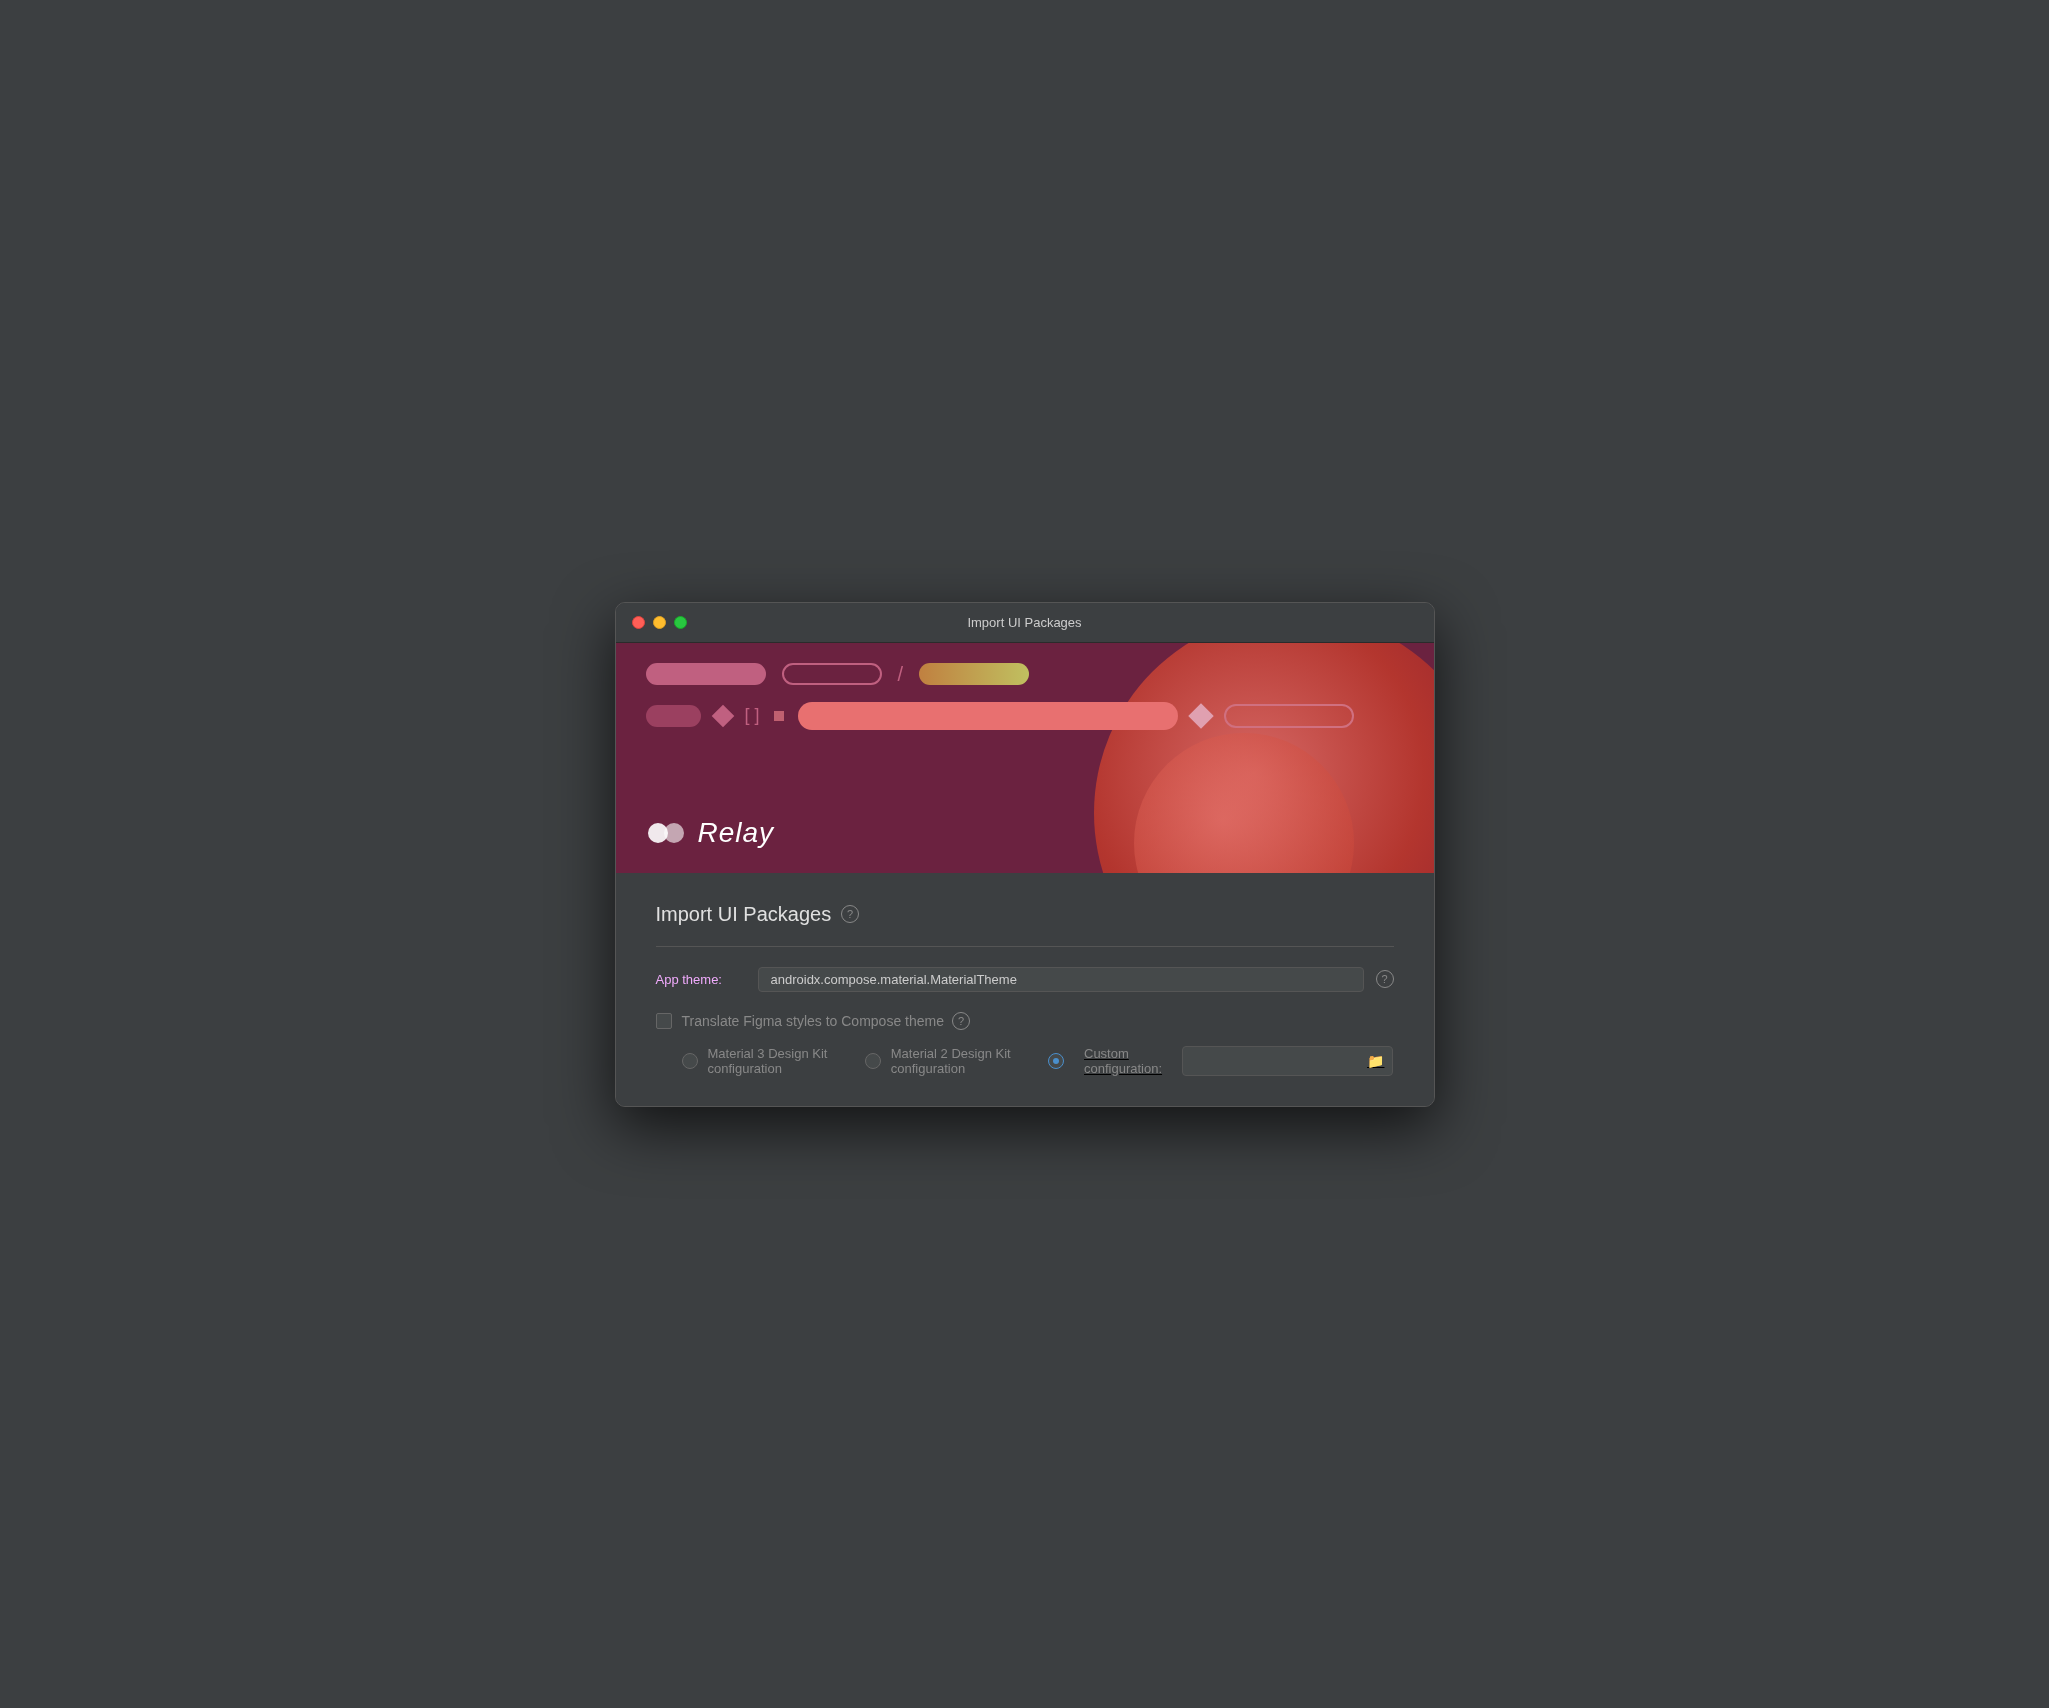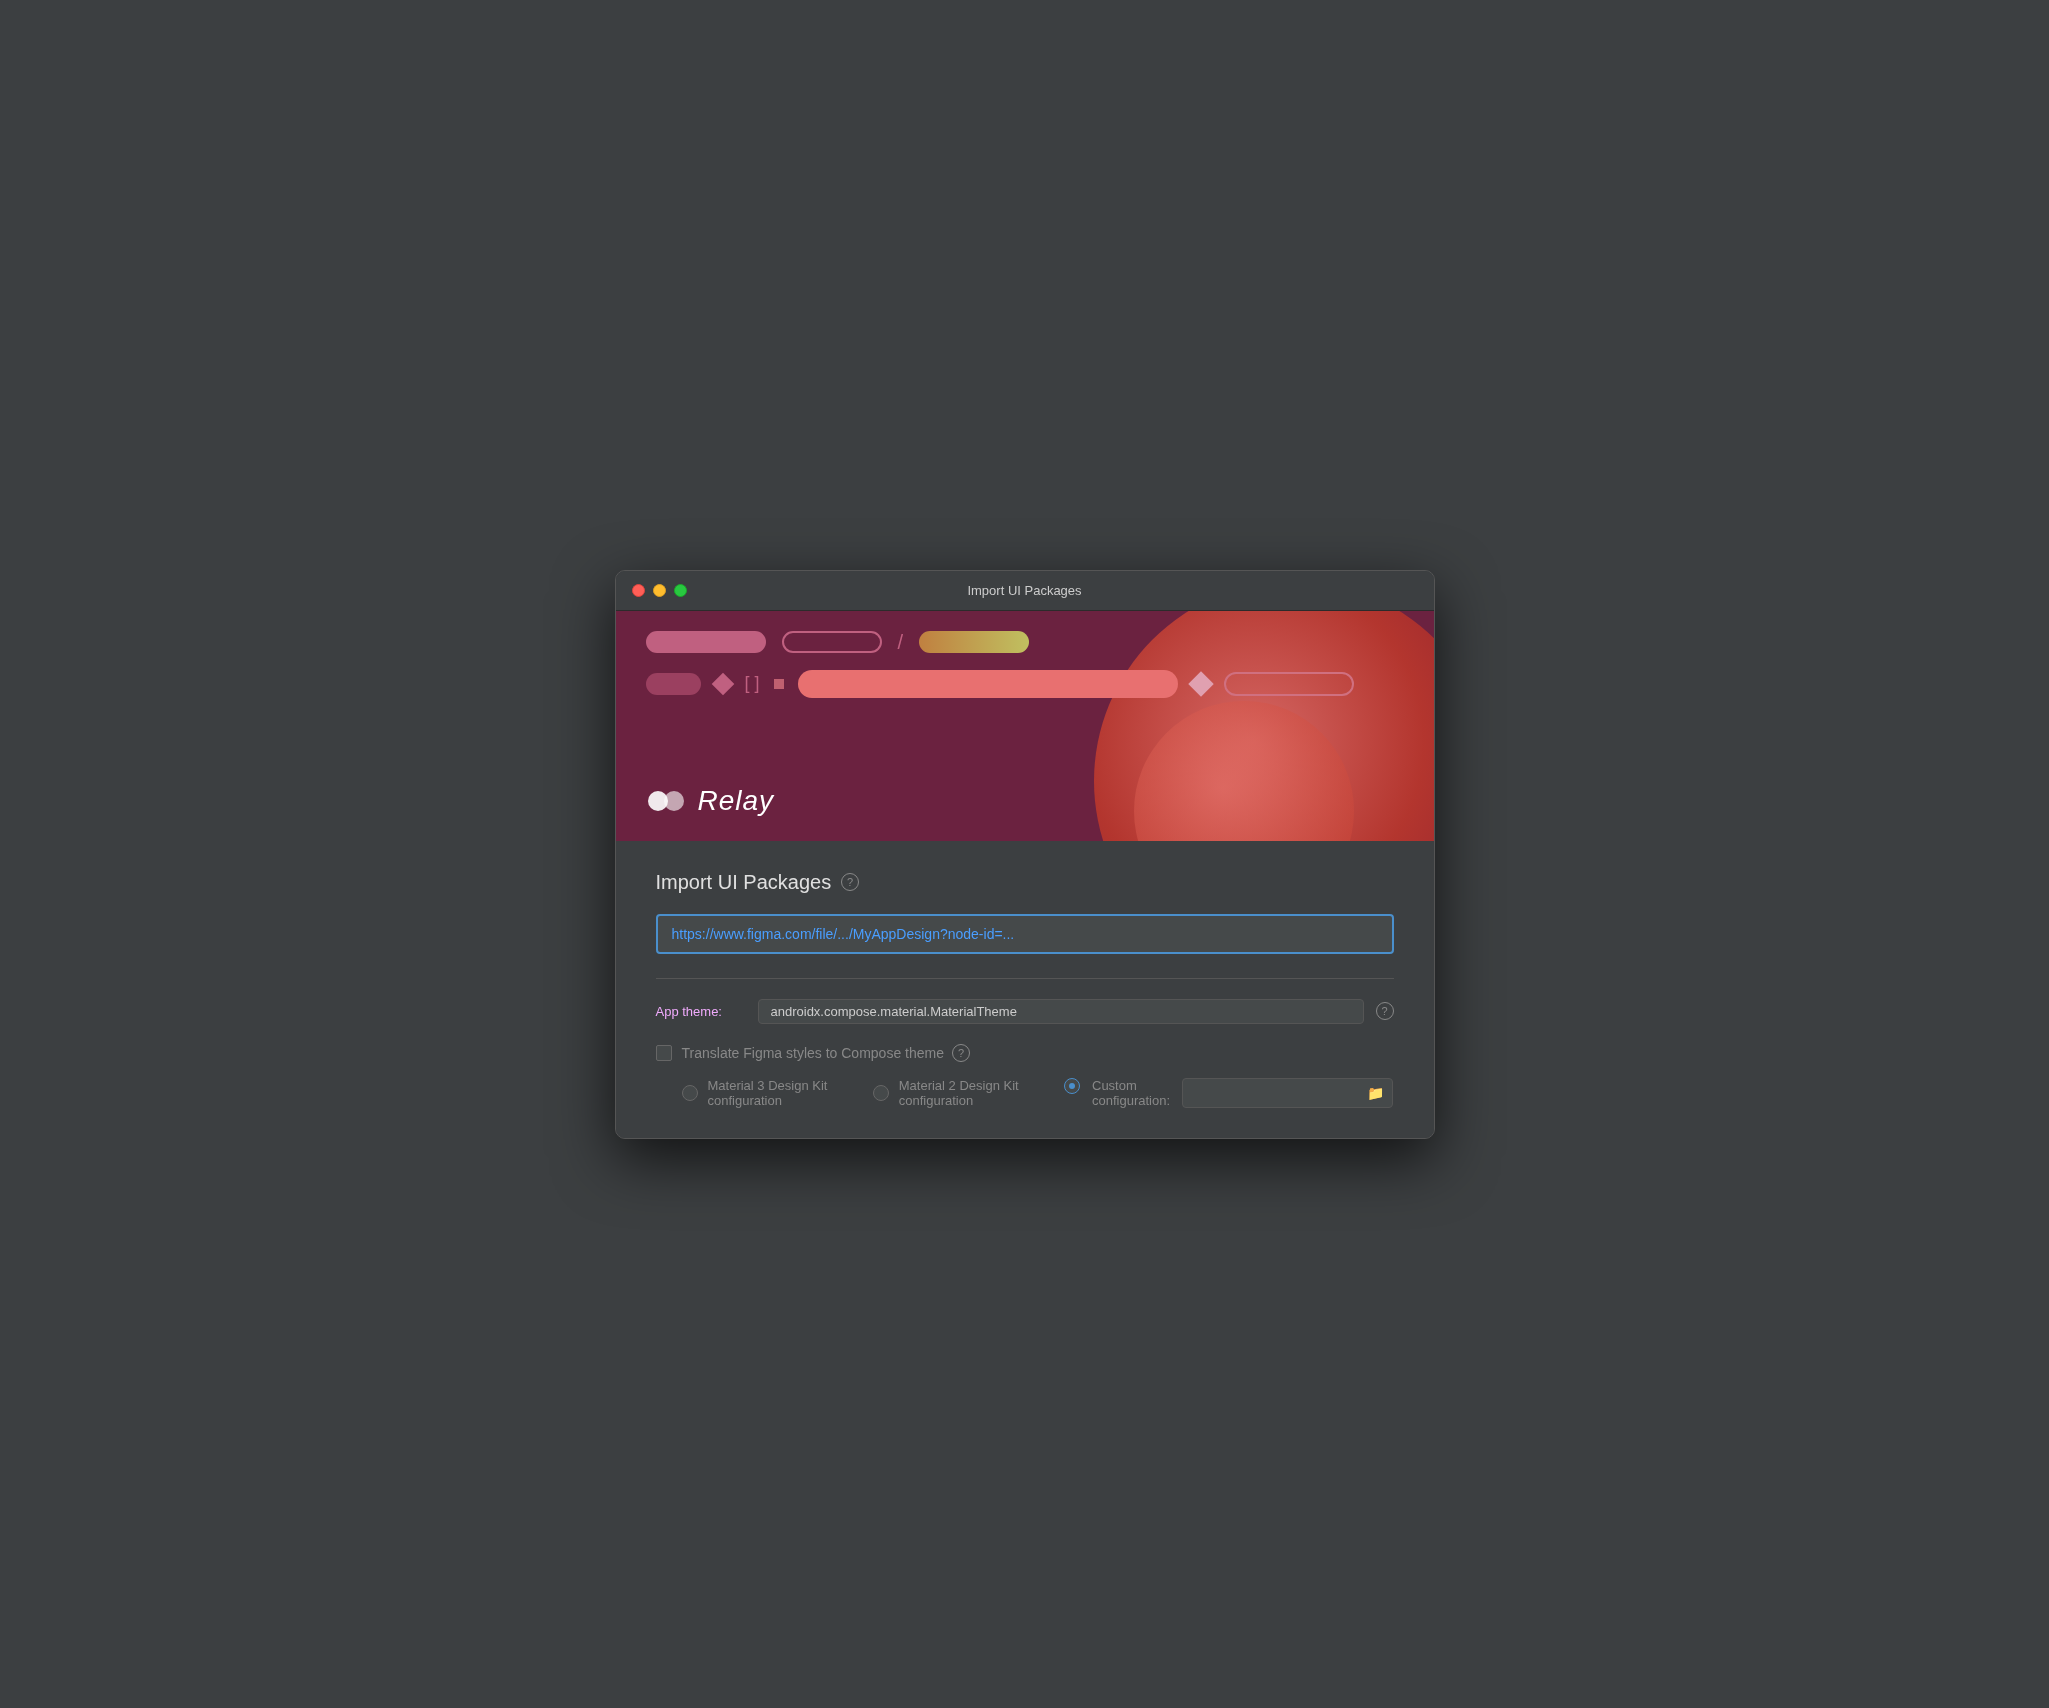--- a/index.html
+++ b/index.html
@@ -273,22 +273,23 @@
       height: 6px;
       border-radius: 50%;
       background: #4a8fcc;
     }
     .radio-label {
       font-size: 13px;
       color: #888;
     }
     .custom-config-row {
       display: flex;
-      align-items: flex-start;
-      gap: 12px;
+      align-items: center;
+      gap: 20px;
+      text-decoration: underline;
     }
     .custom-input {
       flex: 1;
       background: #45494a;
       border: 1px solid #555;
       border-radius: 4px;
       padding: 5px 8px;
       font-size: 13px;
       color: #ccc;
       outline: none;
@@ -376,23 +377,20 @@
       <span class="relay-text">Relay</span>
     </div>
   </div>
 
   <div class="content">
     <div class="section-title">
       <span>Import UI Packages</span>
       <div class="help-circle">?</div>
     </div>
 
-    <div class="url-input-container">
-      <input type="text" class="url-input" value="https://www.figma.com/file/.../MyAppDesign?node-id=..." style="">
-    </div>
 
     <div class="divider"></div>
 
     <div class="form-row">
       <span class="form-label">App theme:</span>
       <input type="text" class="form-input" value="androidx.compose.material.MaterialTheme" style="">
       <div class="help-circle">?</div>
     </div>
 
     <div class="checkbox-row">

